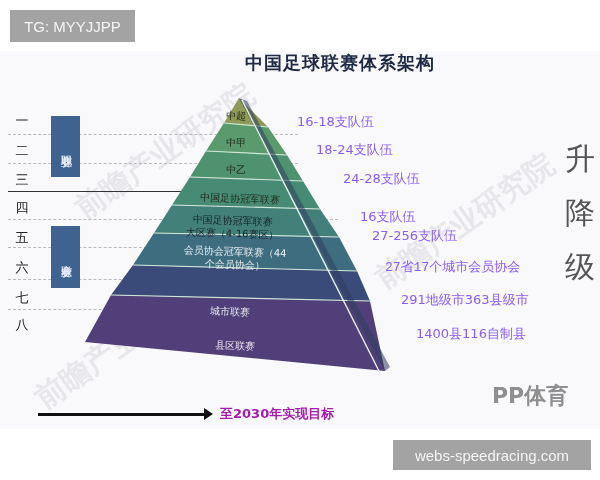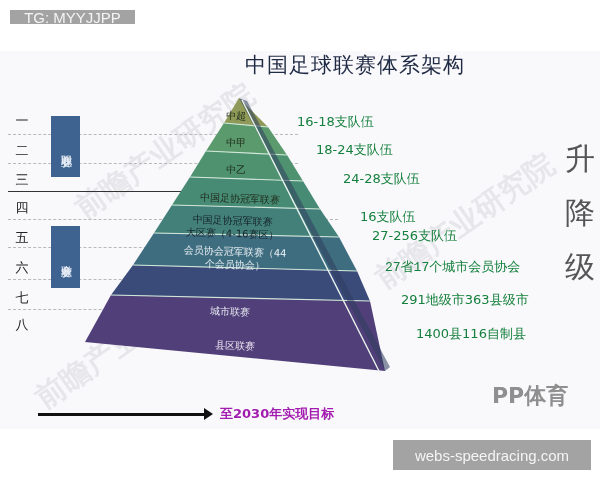--- a/index.html
+++ b/index.html
@@ -2,32 +2,32 @@
 <html><head>
   <meta charset="utf-8">
   <style>
     html, body { margin: 0; padding: 0; }
     body {
       width: 600px; height: 480px; position: relative; overflow: hidden;
       background: #ffffff;
       font-family: "DejaVu Sans", "Liberation Sans", sans-serif;
     }
     .tg-badge {
-      position: absolute; left: 10px; top: 10px; width: 125px; height: 14px;
+      position: absolute; left: 10px; top: 10px; width: 125px; height: 32px;
       background: #a3a3a3; color: #f4f4f4; font-size: 15px;
       display: flex; align-items: center; justify-content: center;
       font-family: "Liberation Sans", sans-serif;
     }
     .canvas {
       position: absolute; left: 0; top: 51px; width: 600px; height: 378px;
       background: #f9f8fb; overflow: hidden;
     }
     .title {
-      position: absolute; left: 245px; top: 0px; font-size: 21px; color: #1f2a44;
-      letter-spacing: 1px; font-weight: normal;
+      position: absolute; left: 245px; top: 0px; font-size: 18px; color: #1f2a44;
+      letter-spacing: 1px; font-weight: bold;
     }
     .watermark {
       position: absolute; color: rgba(150,150,160,0.18); font-size: 30px; font-weight: bold;
       transform: rotate(-35deg); white-space: nowrap; pointer-events: none;
     }
     .dash {
       position: absolute; height: 0; border-top: 1.5px dashed #b9b9b9;
     }
     .solid-line {
       position: absolute; left: 8px; width: 230px; height: 0; border-top: 1.5px solid #333;
@@ -39,21 +39,21 @@
       position: absolute; left: 51px; width: 29px; background: #3e6390; color: #e8eef7;
       font-size: 11px; line-height: 14px; display: flex; flex-direction: column;
       align-items: center; justify-content: center; padding: 2px 0;
     }
     .pyramid-svg { position: absolute; left: 0; top: 0; }
     .tier-label {
       position: absolute; font-size: 10px; text-align: center; line-height: 13px;
       transform: rotate(2deg);
     }
     .team-count {
-      position: absolute; font-size: 13px; color: #15803d; white-space: nowrap;
+      position: absolute; font-size: 13px; color: #8b5cf6; white-space: nowrap;
     }
     .side-label {
       position: absolute; left: 560px; font-size: 30px; color: #555; line-height: 40px;
       width: 40px; text-align: center;
     }
     .arrow-line {
       position: absolute; left: 38px; top: 362px; width: 168px; height: 3px; background: #111;
     }
     .arrow-head {
       position: absolute; left: 204px; top: 357px; width: 0; height: 0;

